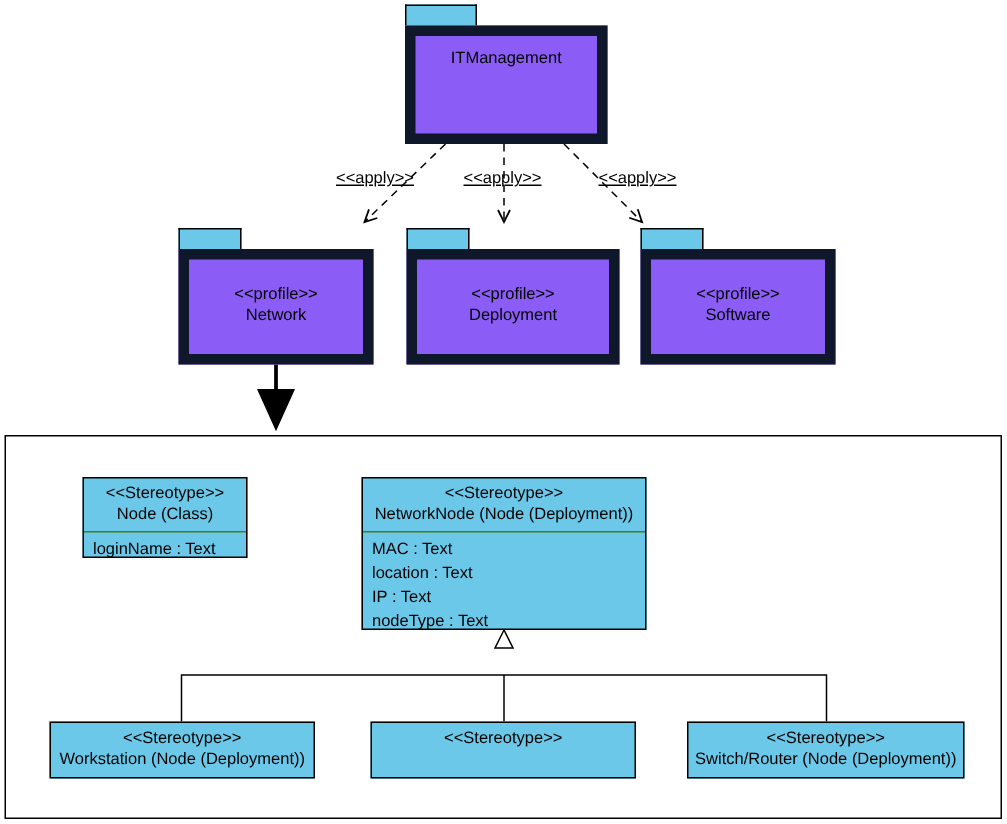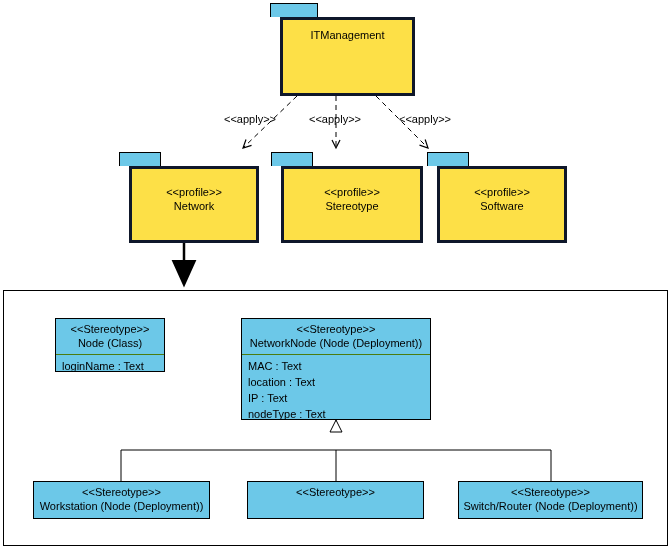--- a/index.html
+++ b/index.html
@@ -35,27 +35,26 @@
     top: 0;
     box-sizing: border-box;
     background: #6cc8e8;
     border: 1px solid #000000;
     border-bottom: none;
   }
   .pkg .body {
     position: absolute;
     left: 0;
     box-sizing: border-box;
-    background: #fde047;
-    border: 3px solid #0f172a;
+    background: #8b5cf6;
+    border: 7px solid #0f172a;
     display: flex;
     flex-direction: column;
     align-items: center;
     justify-content: flex-start;
-    margin-left: 10px;
   }
   .pkg .body .line {
     font-size: 11px;
     color: #000000;
     line-height: 14px;
     text-align: center;
   }
   .cls {
     position: absolute;
     box-sizing: border-box;
@@ -85,20 +84,21 @@
     position: absolute;
     box-sizing: border-box;
     border: 1px solid #000000;
     background: transparent;
   }
   .edge-label {
     position: absolute;
     font-size: 11px;
     color: #000000;
     white-space: nowrap;
+    text-decoration: underline;
   }
 </style>
 </head>
 <body>
 
 <div id="canvas">
 
   <svg class="edges" viewBox="0 0 671 549">
     <defs>
       <marker id="openArrow" markerWidth="12" markerHeight="12" refX="9" refY="5" orient="auto">
@@ -138,21 +138,21 @@
     <div class="body" style="top:14px; width:130px; height:77px; padding-top:16px;">
       <div class="line">&lt;&lt;profile&gt;&gt;</div>
       <div class="line">Network</div>
     </div>
   </div>
 
   <div class="pkg" style="left:271px; top:152px; width:142px; height:91px;">
     <div class="tab" style="width:42px; height:14px;"></div>
     <div class="body" style="top:14px; width:142px; height:77px; padding-top:16px;">
       <div class="line">&lt;&lt;profile&gt;&gt;</div>
-      <div class="line">Stereotype</div>
+      <div class="line">Deployment</div>
     </div>
   </div>
 
   <div class="pkg" style="left:427px; top:152px; width:130px; height:91px;">
     <div class="tab" style="width:42px; height:14px;"></div>
     <div class="body" style="top:14px; width:130px; height:77px; padding-top:16px;">
       <div class="line">&lt;&lt;profile&gt;&gt;</div>
       <div class="line">Software</div>
     </div>
   </div>

